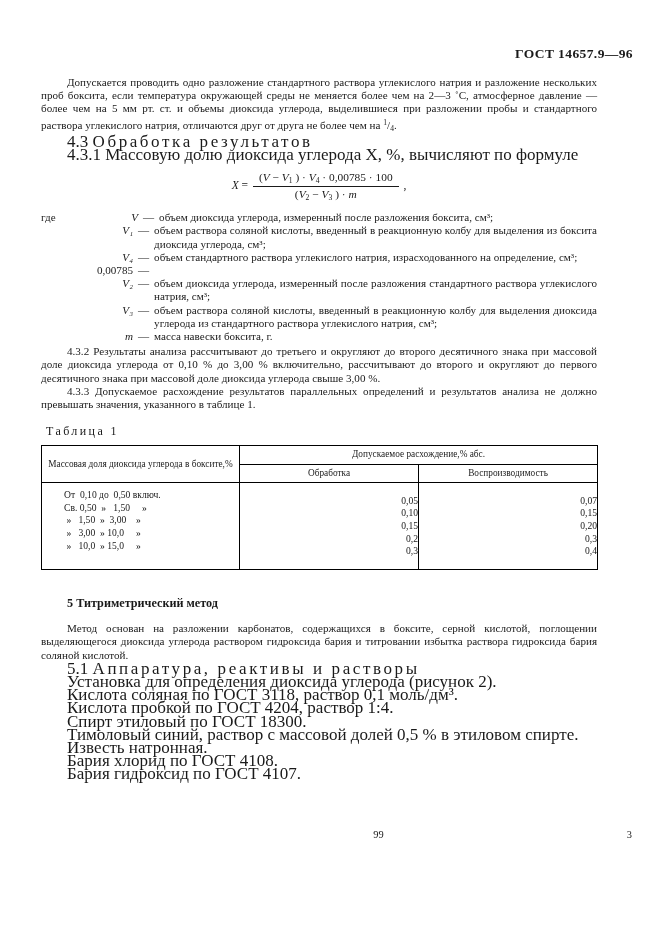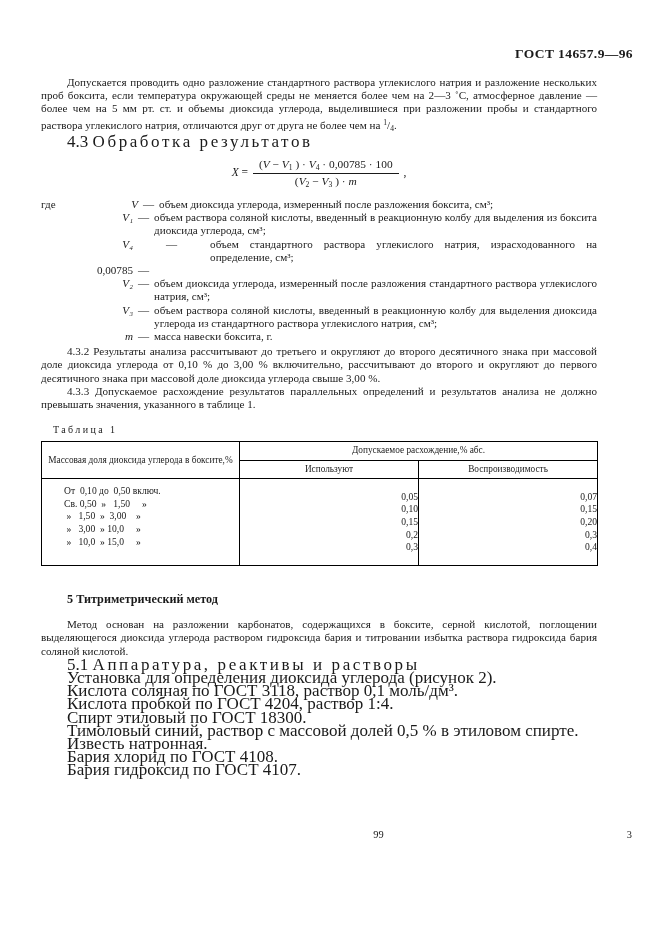--- a/index.html
+++ b/index.html
@@ -119,23 +119,23 @@
     padding-right: 5px;
   }
   .defrow .txt {
     flex: 1 1 auto;
     text-align: justify;
     text-justify: inter-word;
   }
 
   
   .tbl-caption {
-    font-size: 10px;
+    font-size: 12px;
     letter-spacing: 2.4px;
-    margin: 13px 0 6px 12px;
+    margin: 13px 0 6px 5px;
   }
   table.gost {
     border-collapse: collapse;
     width: 556px;
     font-size: 9.3px;
     table-layout: fixed;
   }
   table.gost th, table.gost td {
     border: 1.2px solid #000;
     padding: 0;
@@ -204,20 +204,21 @@
 
   <div class="header">ГОСТ 14657.9—96</div>
 
   <div class="content">
 
     <p class="just"><span>Допускается проводить одно разложение стандартного раствора углекислого натрия и разложение нескольких проб боксита, если температура окружающей среды не меняется более чем на 2—3 ˚С, атмосферное давление — более чем на 5 мм рт. ст. и объемы диоксида углерода, выделившиеся при разложении пробы и стандартного раствора углекислого натрия, отличаются друг от друга не более чем на</span><span>&nbsp;<sup class="s">1</sup>/<sub class="s">4</sub></span><span>.</span></p>
 
     <p class="tight"><span>4.3</span>
       <span class="spaced">Обработка результатов</span></p>
 
+    <p class="tight">4.3.1  Массовую долю диоксида углерода X, %, вычисляют по формуле</p>
 
     <div class="formula-wrap">
       <span class="frac-inline">
         <span class="var">X</span>
         <span>=</span>
         <span class="frac">
           <span class="num">(<span class="var">V</span> − <span class="var">V</span><sub class="s">1</sub> ) · <span class="var">V</span><sub class="s">4</sub> · 0,00785 · 100</span>
           <span class="den">(<span class="var">V</span><sub class="s">2</sub> − <span class="var">V</span><sub class="s">3</sub> ) · <span class="var">m</span></span>
         </span>
         <span>,</span>
@@ -232,21 +233,21 @@
         <span class="dsh">—</span>
         <span class="txt">объем диоксида углерода, измеренный после разложения боксита, см³;</span>
       </div>
 
       <div class="defrow" style="padding-left:40px;">
         <span class="sym var" style="width:52px;">V₁</span>
         <span class="dsh">—</span>
         <span class="txt">объем раствора соляной кислоты, введенный в реакционную колбу для выделения из боксита диоксида углерода, см³;</span>
       </div>
 
-      <div class="defrow" style="padding-left:40px;gap:28px;">
+      <div class="defrow" style="padding-left:40px;">
         <span class="sym var" style="width:52px;">V₄</span>
         <span class="dsh">—</span>
         <span class="txt">объем стандартного раствора углекислого натрия, израсходованного на определение, см³;</span>
       </div>
 
       <div class="defrow" style="padding-left:0px;">
         <span class="sym" style="width:92px;">0,00785</span>
         <span class="dsh">—</span>
       </div>
 
@@ -279,21 +280,21 @@
         <col style="width:198px">
         <col style="width:179px">
         <col style="width:179px">
       </colgroup>
       <thead>
         <tr>
           <th rowspan="2">Массовая доля диоксида углерода в боксите,%</th>
           <th colspan="2">Допускаемое расхождение,% абс.</th>
         </tr>
         <tr>
-          <th>Используют</th>
+          <th>Обработка</th>
           <th>Воспроизводимость</th>
         </tr>
       </thead>
       <tbody>
         <tr>
           <td class="cell-range">
             <ul class="rangelist">
               <li>От  0,10 до  0,50 включ.</li>
               <li>Св. 0,50  »   1,50     »</li>
               <li> »   1,50  »  3,00    »</li>

